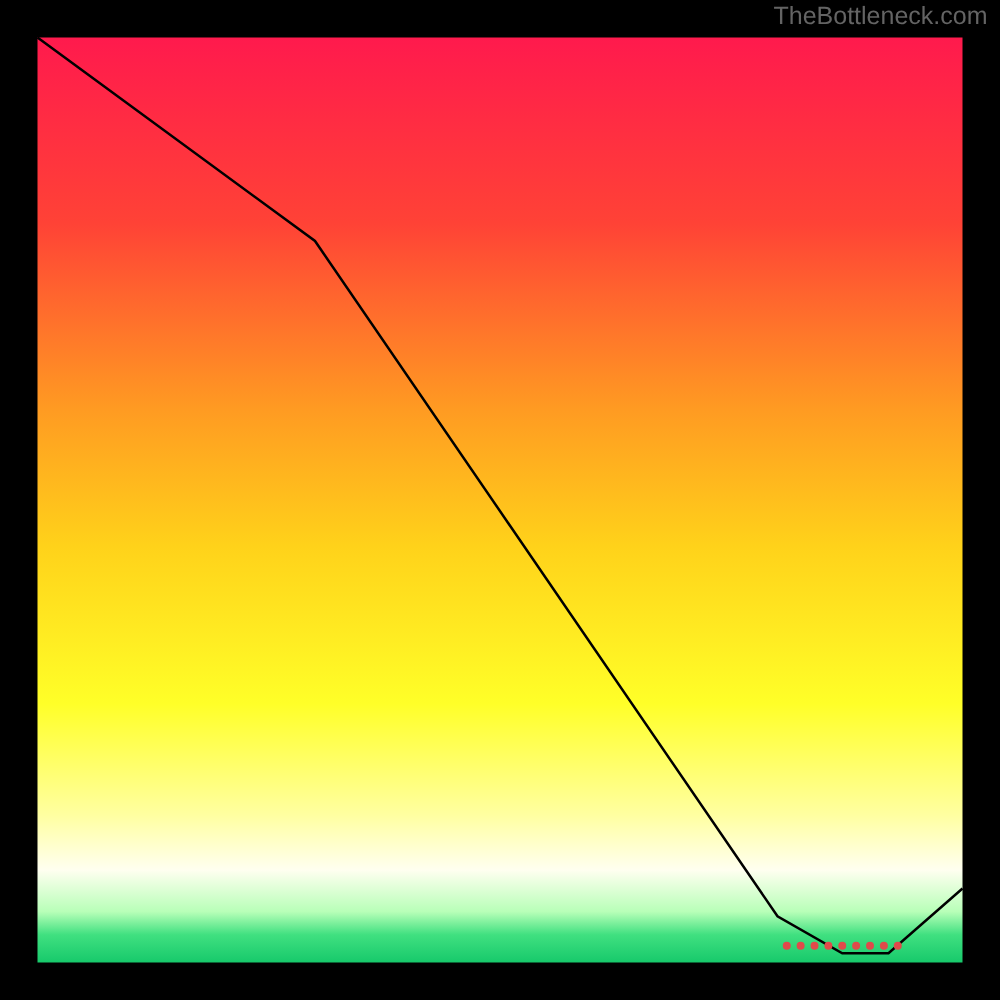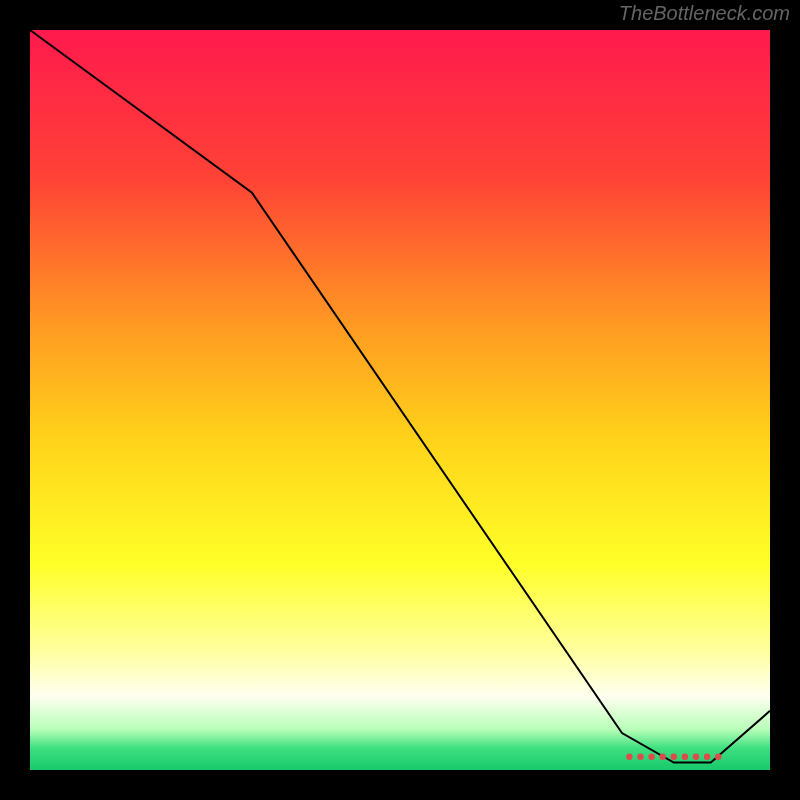--- a/index.html
+++ b/index.html
@@ -8,21 +8,20 @@
     width: 800px;
     height: 800px;
     background: #000;
     overflow: hidden;
   }
   .frame {
     position: relative;
     width: 800px;
     height: 800px;
     background: #000;
-    font-style: italic;
   }
   .watermark {
     position: absolute;
     top: 2px;
     right: 10px;
     font-family: Arial, Helvetica, sans-serif;
     font-size: 20px;
     color: #646464;
     z-index: 10;
   }

